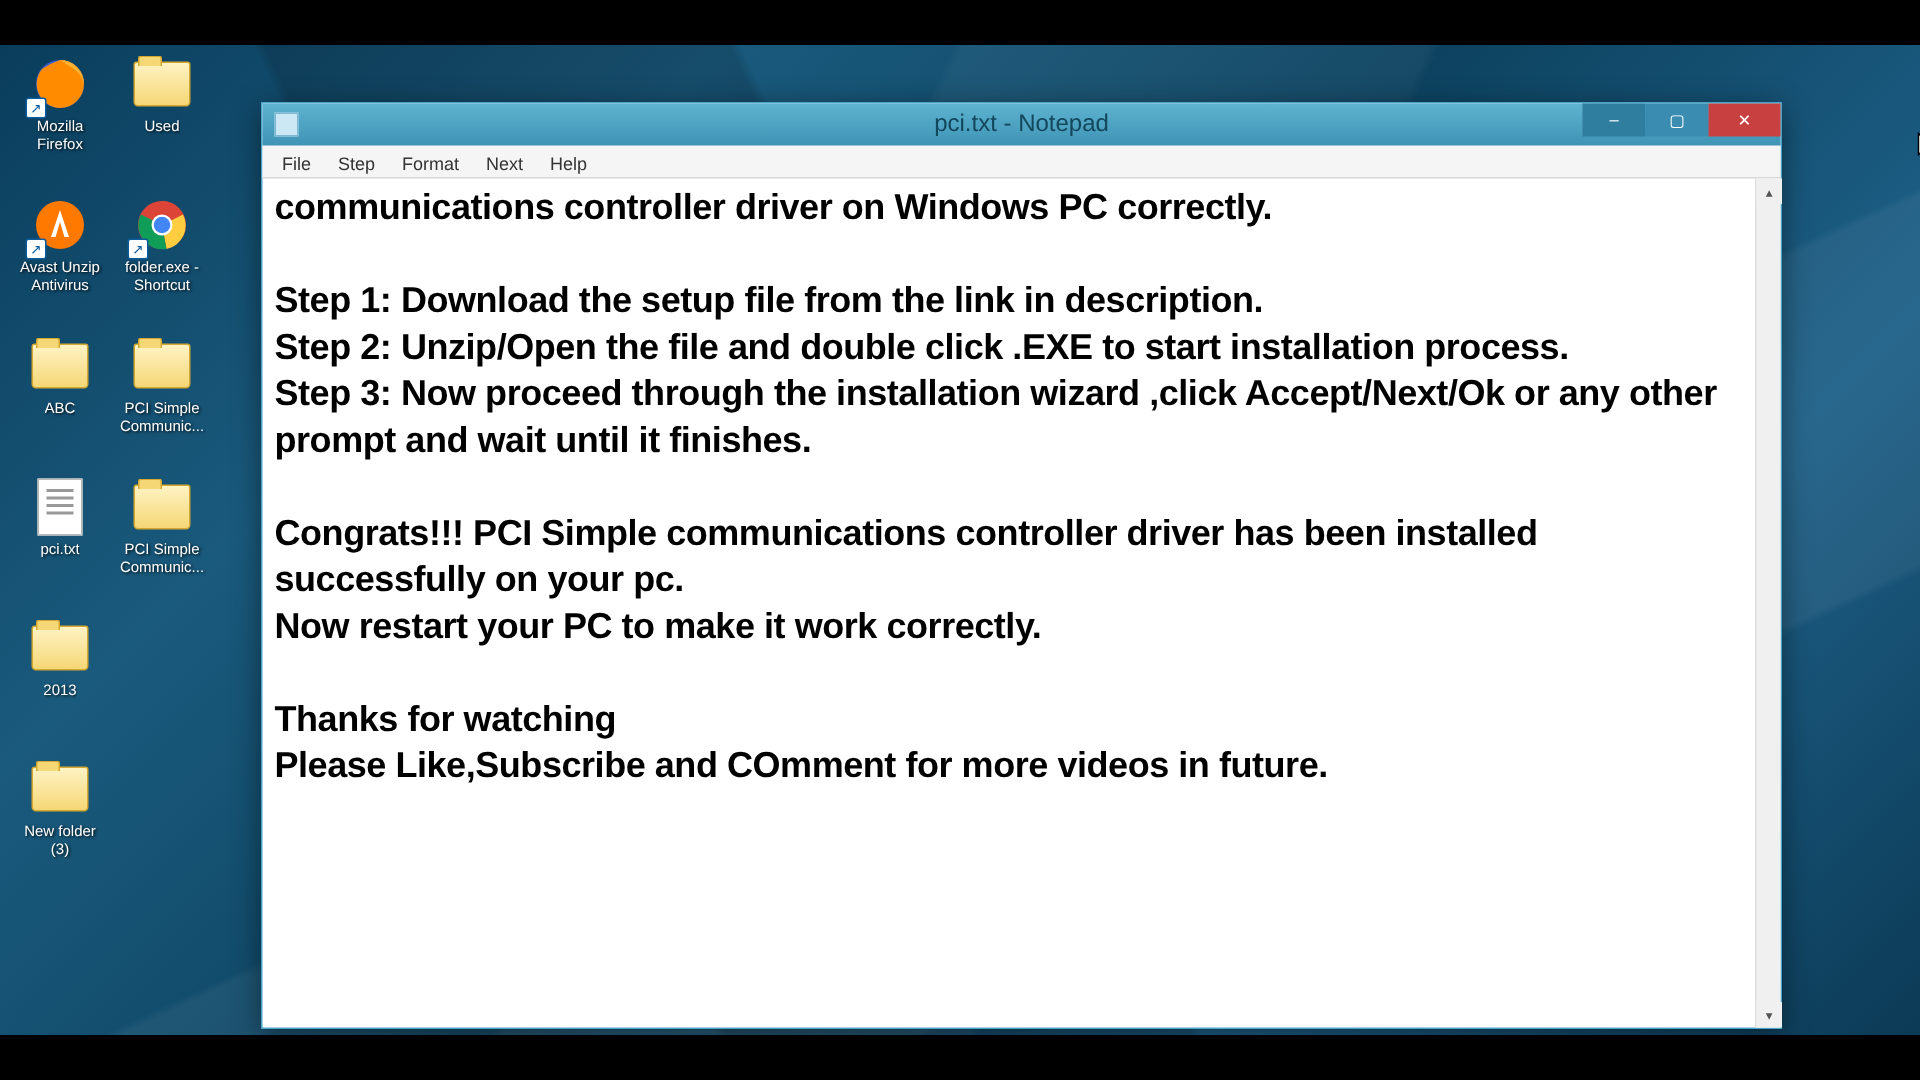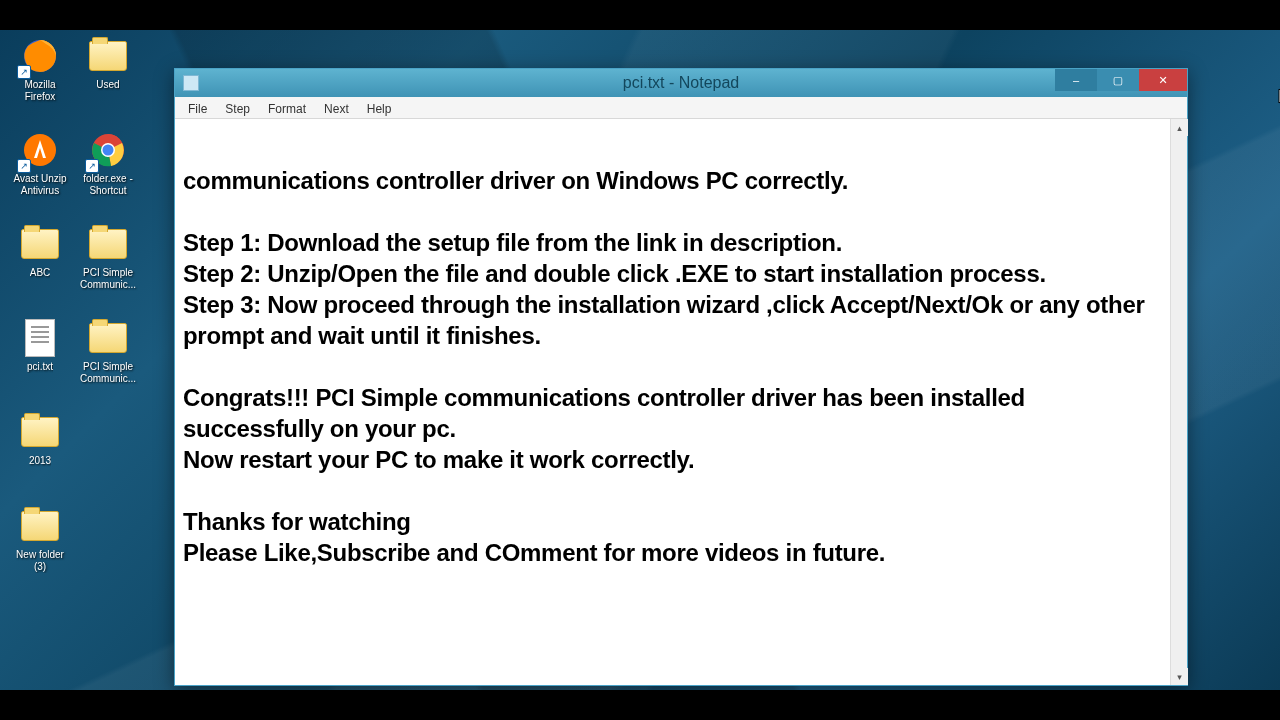--- a/index.html
+++ b/index.html
@@ -188,21 +188,20 @@
   padding: 4px 8px 8px 8px;
   font-family: "Arial Black", "Bank Gothic", "Eurostile", Arial, sans-serif;
   font-weight: 900;
   font-size: 24px;
   line-height: 31px;
   letter-spacing: -0.3px;
   color: #000;
   white-space: pre-wrap;
   overflow: hidden;
   font-stretch: expanded;
-  margin-top: 42px;
 }
 .scrollbar {
   width: 17px;
   background: #f0f0f0;
   border-left: 1px solid #ddd;
   position: relative;
 }
 .scroll-arrow {
   width: 17px; height: 17px;
   background: #f0f0f0;

